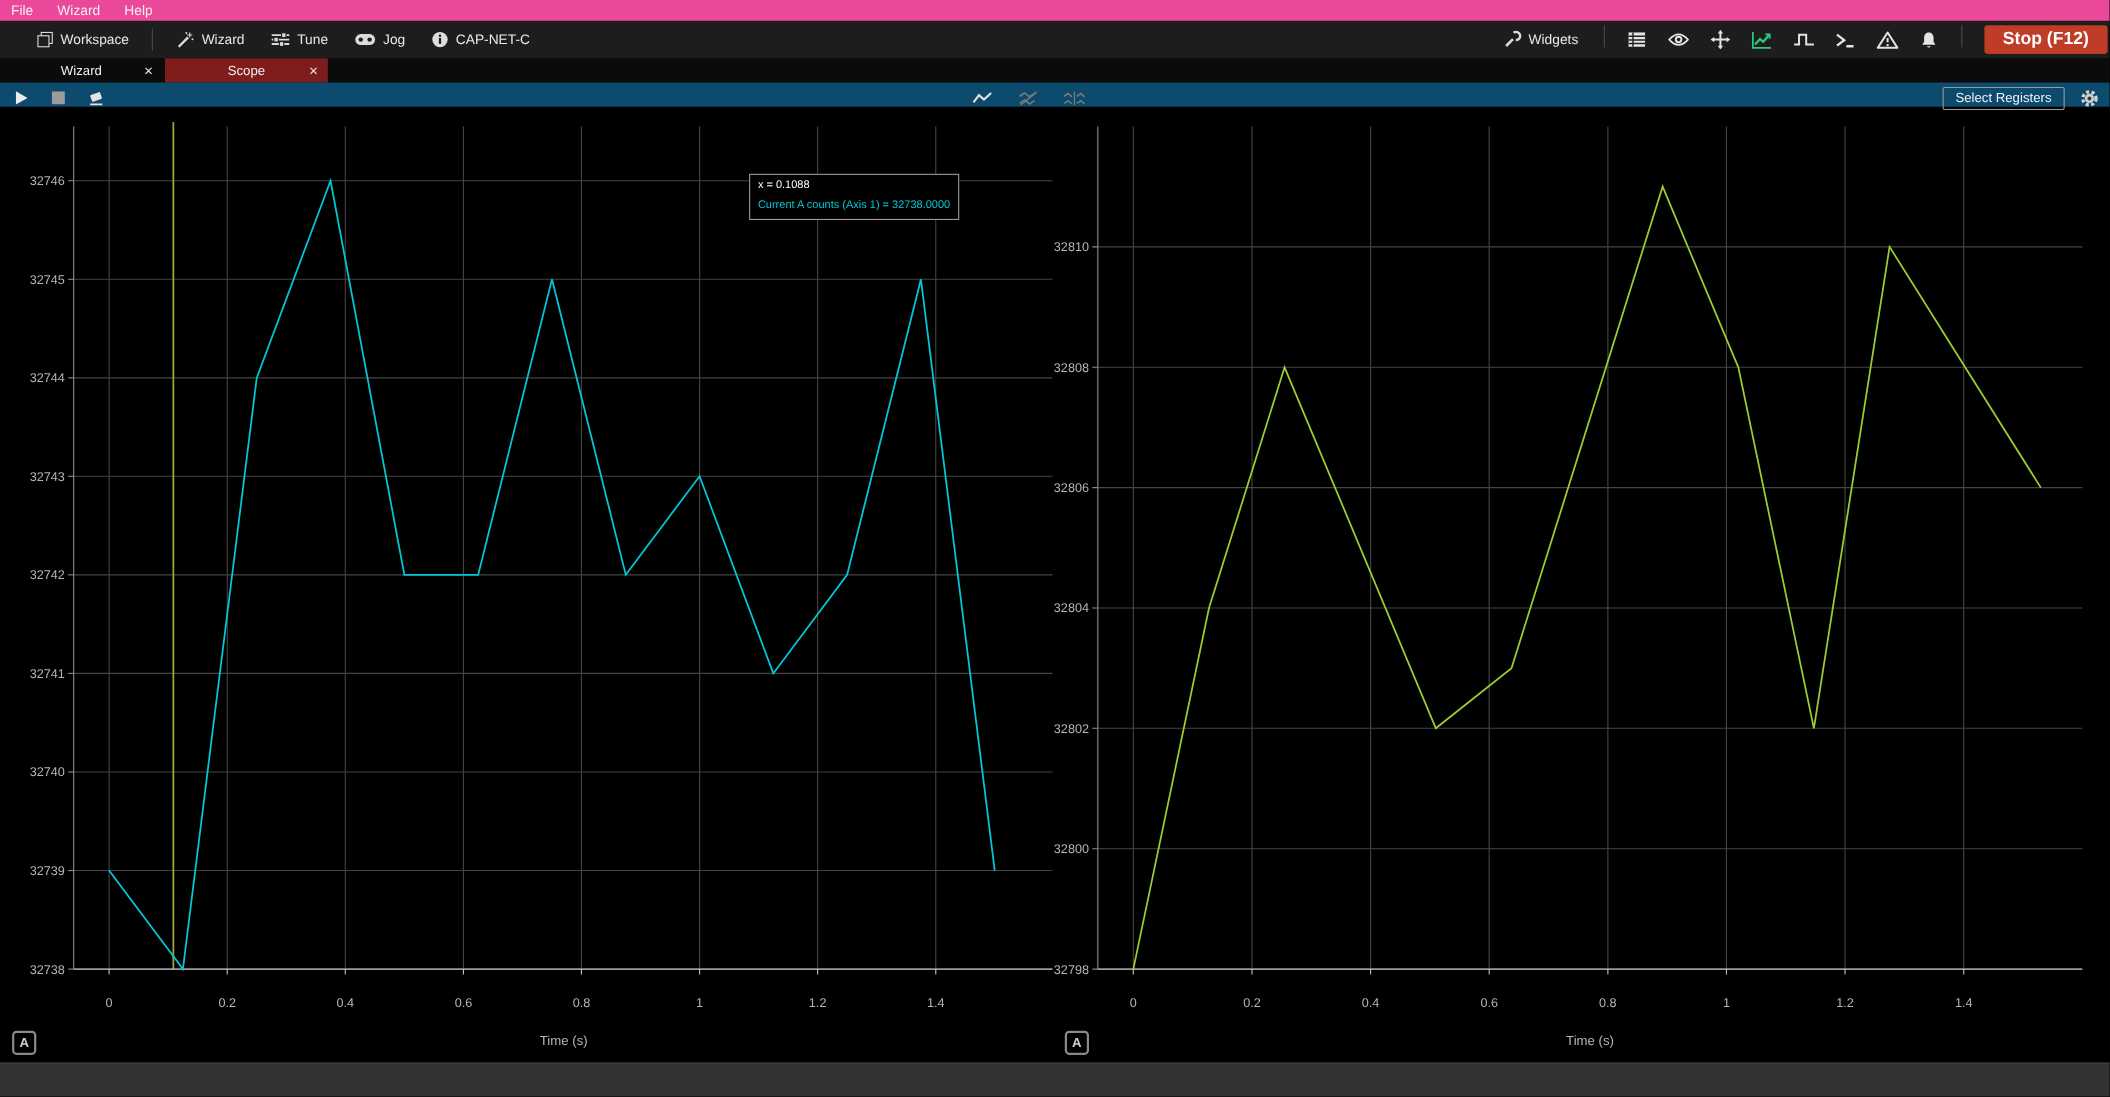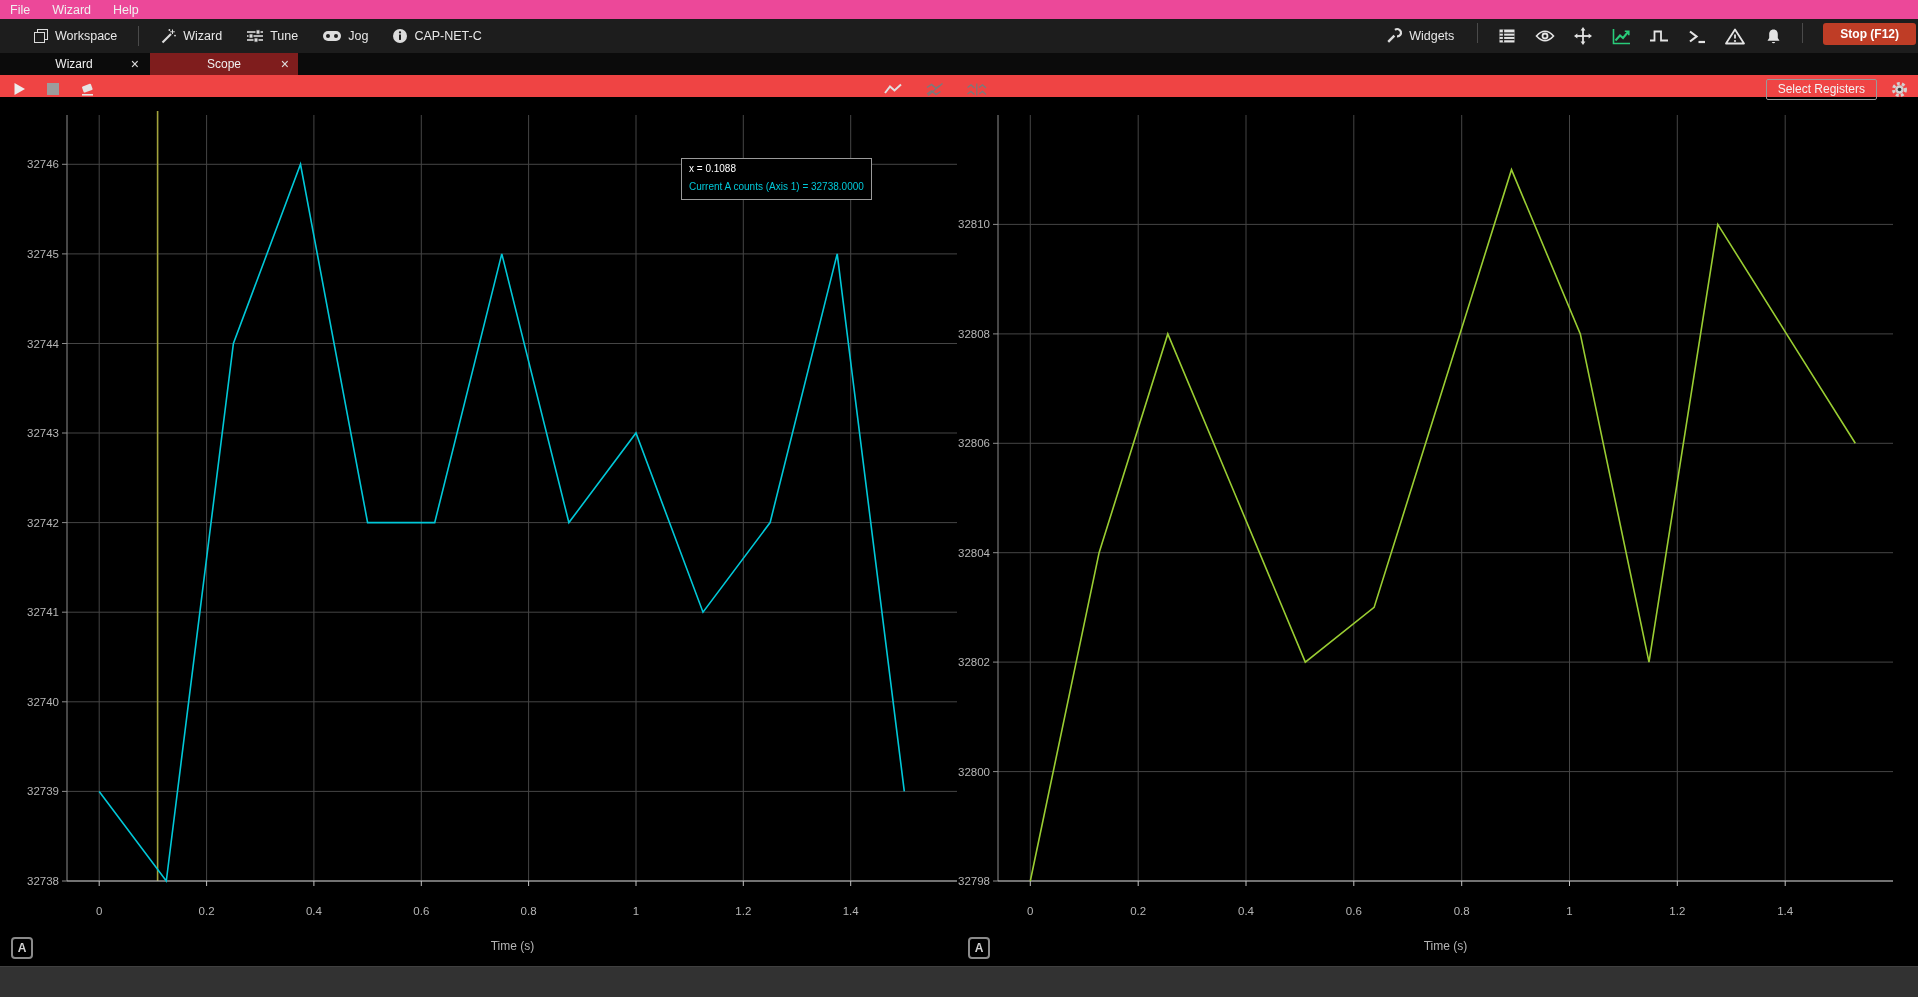--- a/index.html
+++ b/index.html
@@ -11,28 +11,28 @@
   .menu-item{color:#f0f0f0;cursor:default;}
   
   .toolbar{position:absolute;top:19px;left:0;right:0;height:34px;background:#1d1d1d;
            display:flex;align-items:center;}
   .tb-left{display:flex;align-items:center;gap:6px;padding-left:24px;}
   .tb-item{display:flex;align-items:center;gap:6px;padding:4px 9px;font-size:12.5px;color:#e8e8e8;}
   .tb-sep{width:1px;height:20px;background:#4a4a4a;margin:0 6px;}
   .tb-right{margin-left:auto;display:flex;align-items:flex-start;gap:8px;padding-right:2px;}
   .icon-btn{width:30px;height:26px;display:flex;align-items:center;justify-content:center;}
   .ic{display:flex;align-items:center;justify-content:center;}
-  .stop-btn{color:#fff;font-weight:bold;font-size:12px;padding:4px 17px;border-radius:3px;margin-left:6px;}
+  .stop-btn{color:#fff;font-weight:bold;font-size:16px;padding:4px 17px;border-radius:3px;margin-left:6px;}
   
   .tabbar{position:absolute;top:53px;left:0;right:0;height:22px;background:#0b0b0b;display:flex;}
   .tab{width:148px;position:relative;display:flex;align-items:center;justify-content:center;
        font-size:12px;color:#f0f0f0;margin-right:2px;}
   .tab .close{position:absolute;right:9px;top:50%;transform:translateY(-50%);font-size:14px;line-height:1;color:#e0e0e0;}
   
-  .scopebar{position:absolute;top:75px;left:0;right:0;height:22px;background:#ef4444;}
+  .scopebar{position:absolute;top:75px;left:0;right:0;height:22px;background:#0c4a6e;}
   .sb-left{position:absolute;left:6px;top:0;height:28px;display:flex;align-items:center;gap:8px;}
   .sb-btn{width:26px;height:24px;display:flex;align-items:center;justify-content:center;}
   .sb-center{position:absolute;left:880px;top:0;height:28px;display:flex;align-items:center;gap:16px;}
   .sb-right{position:absolute;right:6px;top:0;height:28px;display:flex;align-items:center;gap:9px;}
   .select-registers{border:1px solid #9a9a9a;border-radius:2px;color:#f2f2f2;font-size:12px;
                     padding:2px 11px 3px;background:transparent;}
   
   .chart{position:absolute;top:103px;height:864px;background:#000;}
   .chart-left{left:0;width:957px;}
   .chart-right{left:957px;width:961px;}

